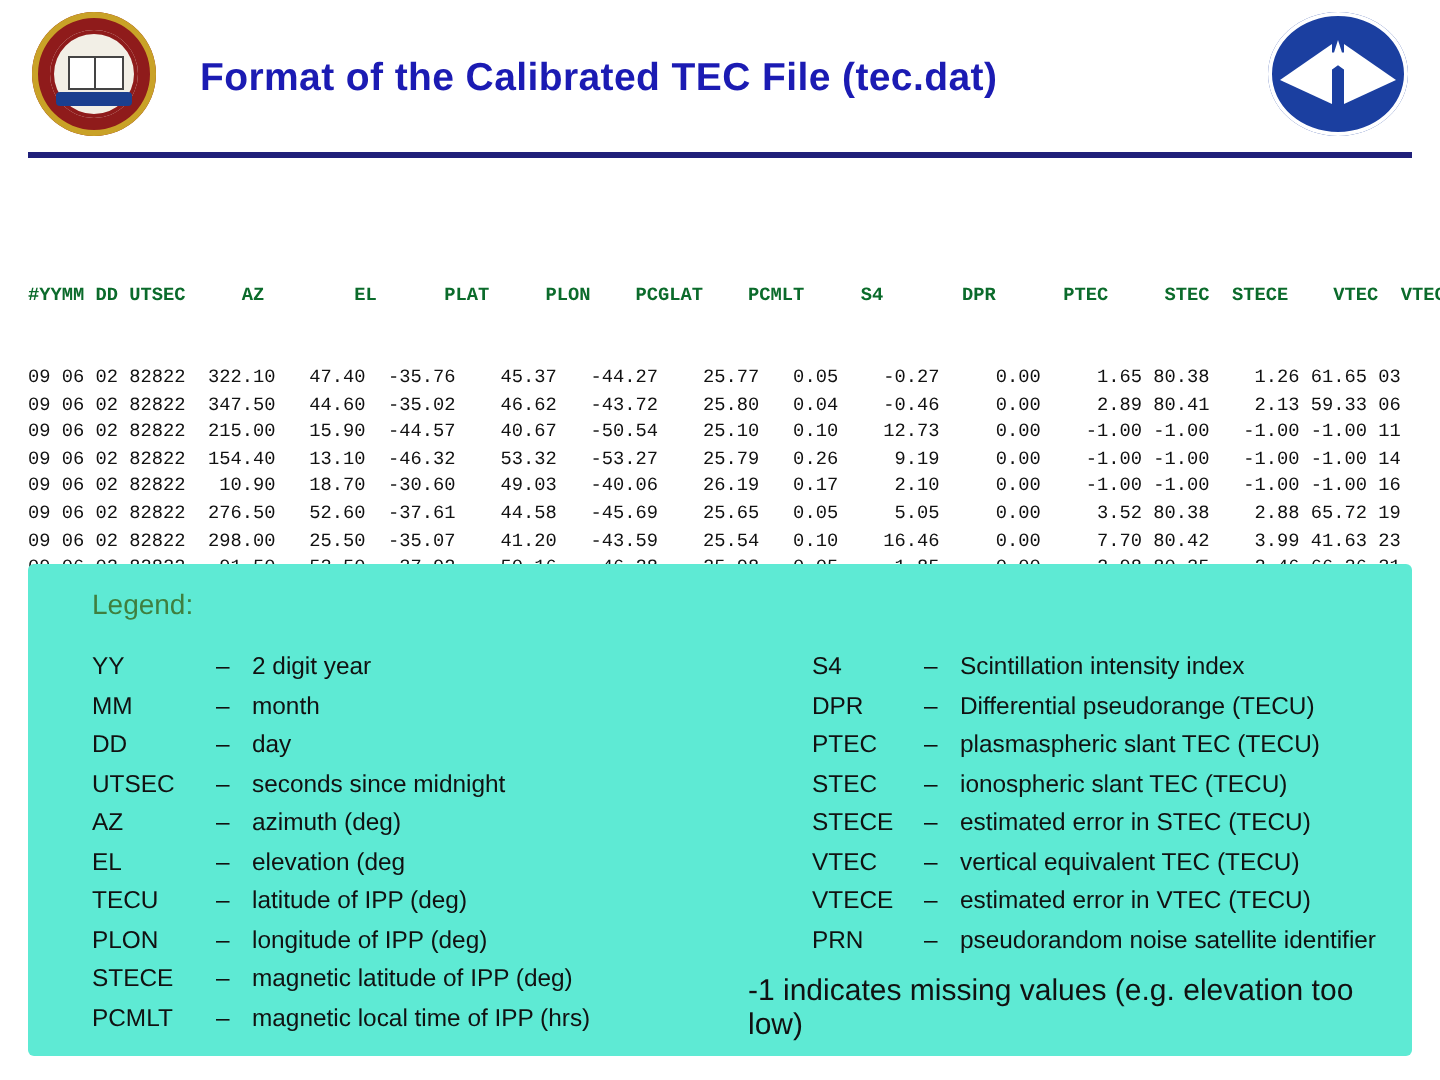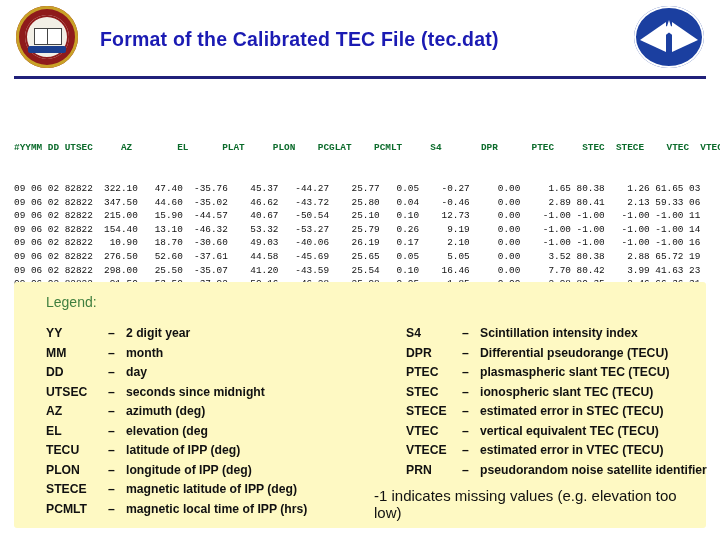--- a/index.html
+++ b/index.html
@@ -80,32 +80,32 @@
     color:#111111;
     white-space:pre;
     letter-spacing:0px;
   }
   .data .hdr{color:#0b6b2b;font-weight:bold;}
   .data .row{color:#111111;}
 
   
   .legendbox{
     position:absolute;left:14px;top:282px;width:692px;height:246px;
-    background:#fef9c3;
+    background:#5eead4;
     border-radius:3px;
   }
   .legend-title{
     position:absolute;left:32px;top:12px;
     font-size:14px;color:#3f7f3f;font-weight:normal;
   }
   .cols{
     position:absolute;left:32px;top:44px;right:12px;
   }
   .col{
-    position:absolute;top:0;font-weight:bold;
+    position:absolute;top:0;
   }
   .col.left{left:0;width:340px;}
   .col.right{left:360px;width:330px;}
   .lrow{
     display:flex;align-items:baseline;
     font-size:12.2px;color:#111;
     height:19.5px;
   }
   .lrow .k{width:62px;flex:none;}
   .lrow .d{width:18px;flex:none;text-align:left;}

